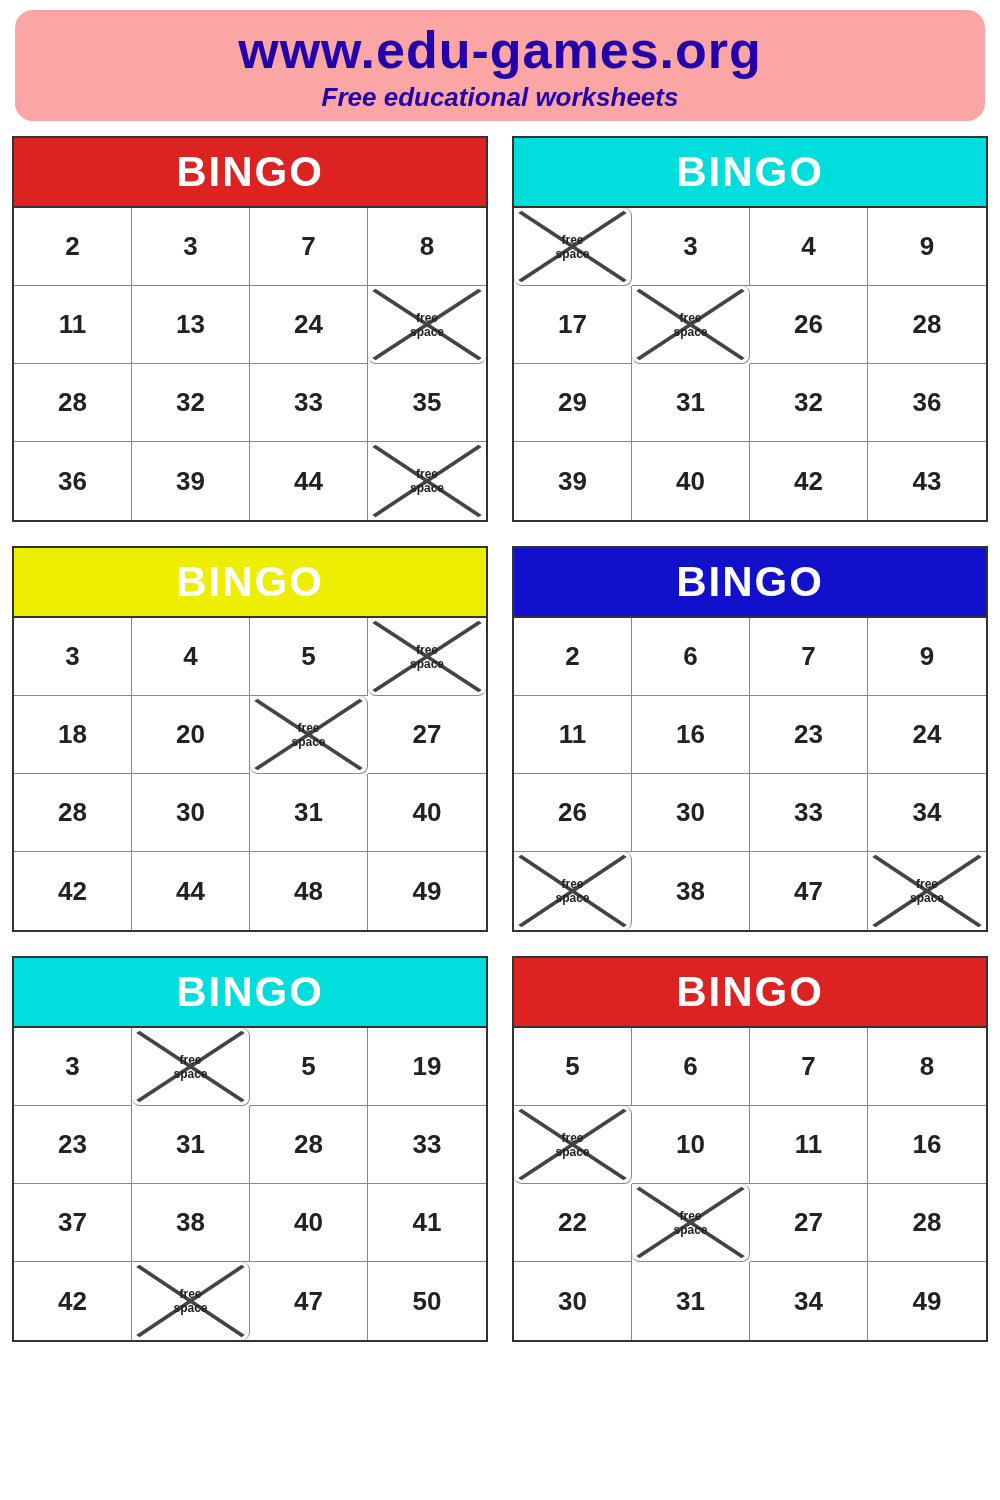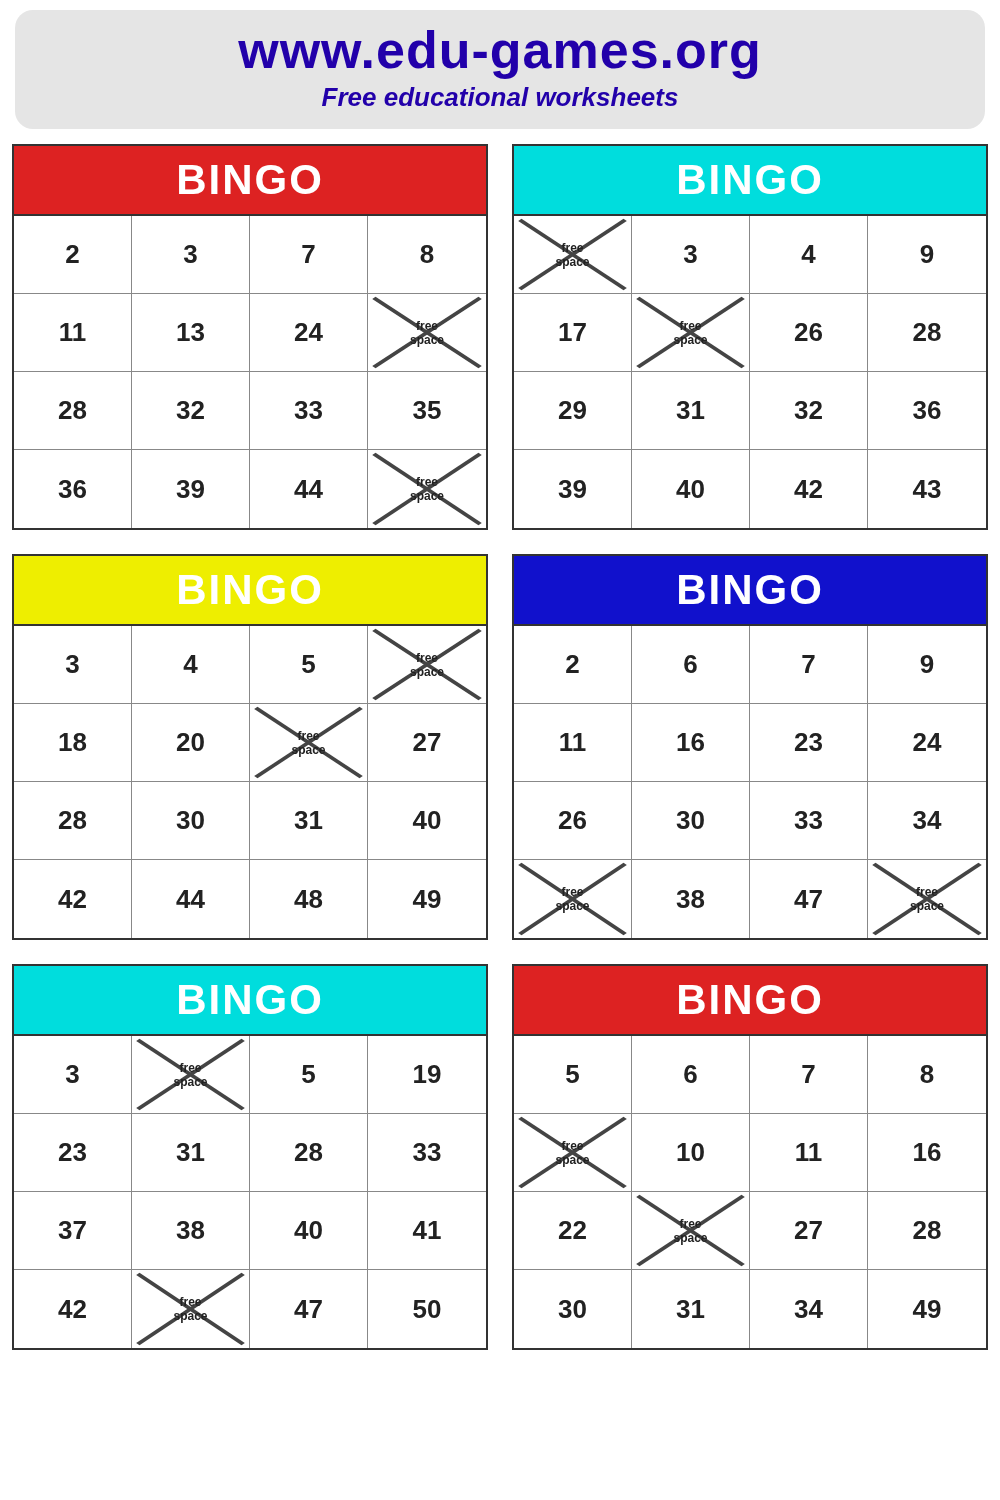--- a/index.html
+++ b/index.html
@@ -4,24 +4,24 @@
   <style>
     * { margin: 0; padding: 0; box-sizing: border-box; }
     body {
       width: 1000px;
       min-height: 1500px;
       background: white;
       font-family: Arial, sans-serif;
     }
 
     .header {
-      background: #e5e5e5;
+      background: #fca5a5;
       border-radius: 18px;
       margin: 10px 15px 15px 15px;
-      padding: 10px 20px 16px 20px;
+      padding: 10px 20px 8px 20px;
       text-align: center;
     }
     .header-url {
       font-size: 52px;
       font-weight: 900;
       color: #2200aa;
       font-family: Arial Black, sans-serif;
       letter-spacing: 1px;
     }
     .header-sub {
@@ -76,20 +76,21 @@
       color: #222;
       position: relative;
     }
     .bingo-cell:nth-child(4n) { border-right: none; }
     .bingo-cell:nth-last-child(-n+4) { border-bottom: none; }
 
     
     .free-space-cell {
       position: relative;
       overflow: hidden;
+      border-radius: 8px;
     }
     .x-overlay {
       position: absolute;
       top: 0; left: 0;
       width: 100%; height: 100%;
       pointer-events: none;
     }
     .fs-label {
       position: absolute;
       top: 50%; left: 50%;

